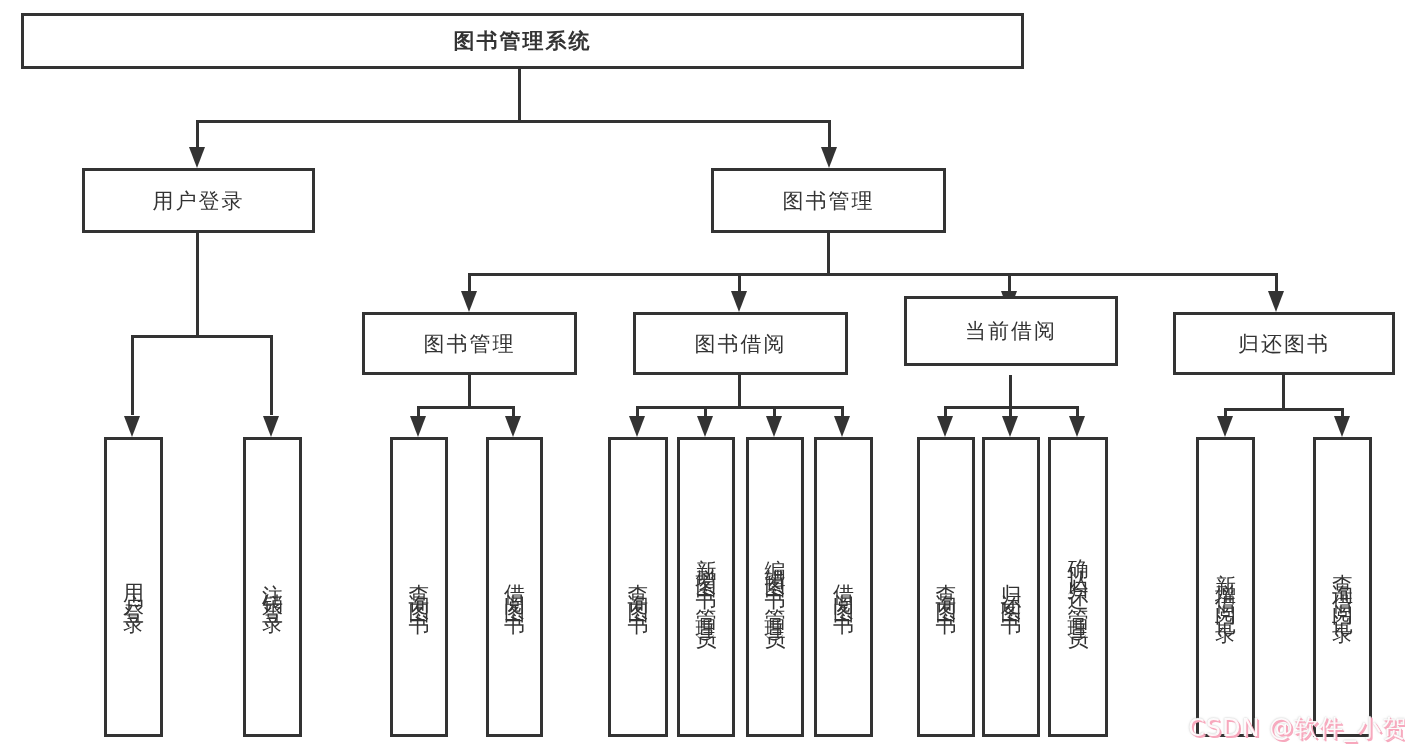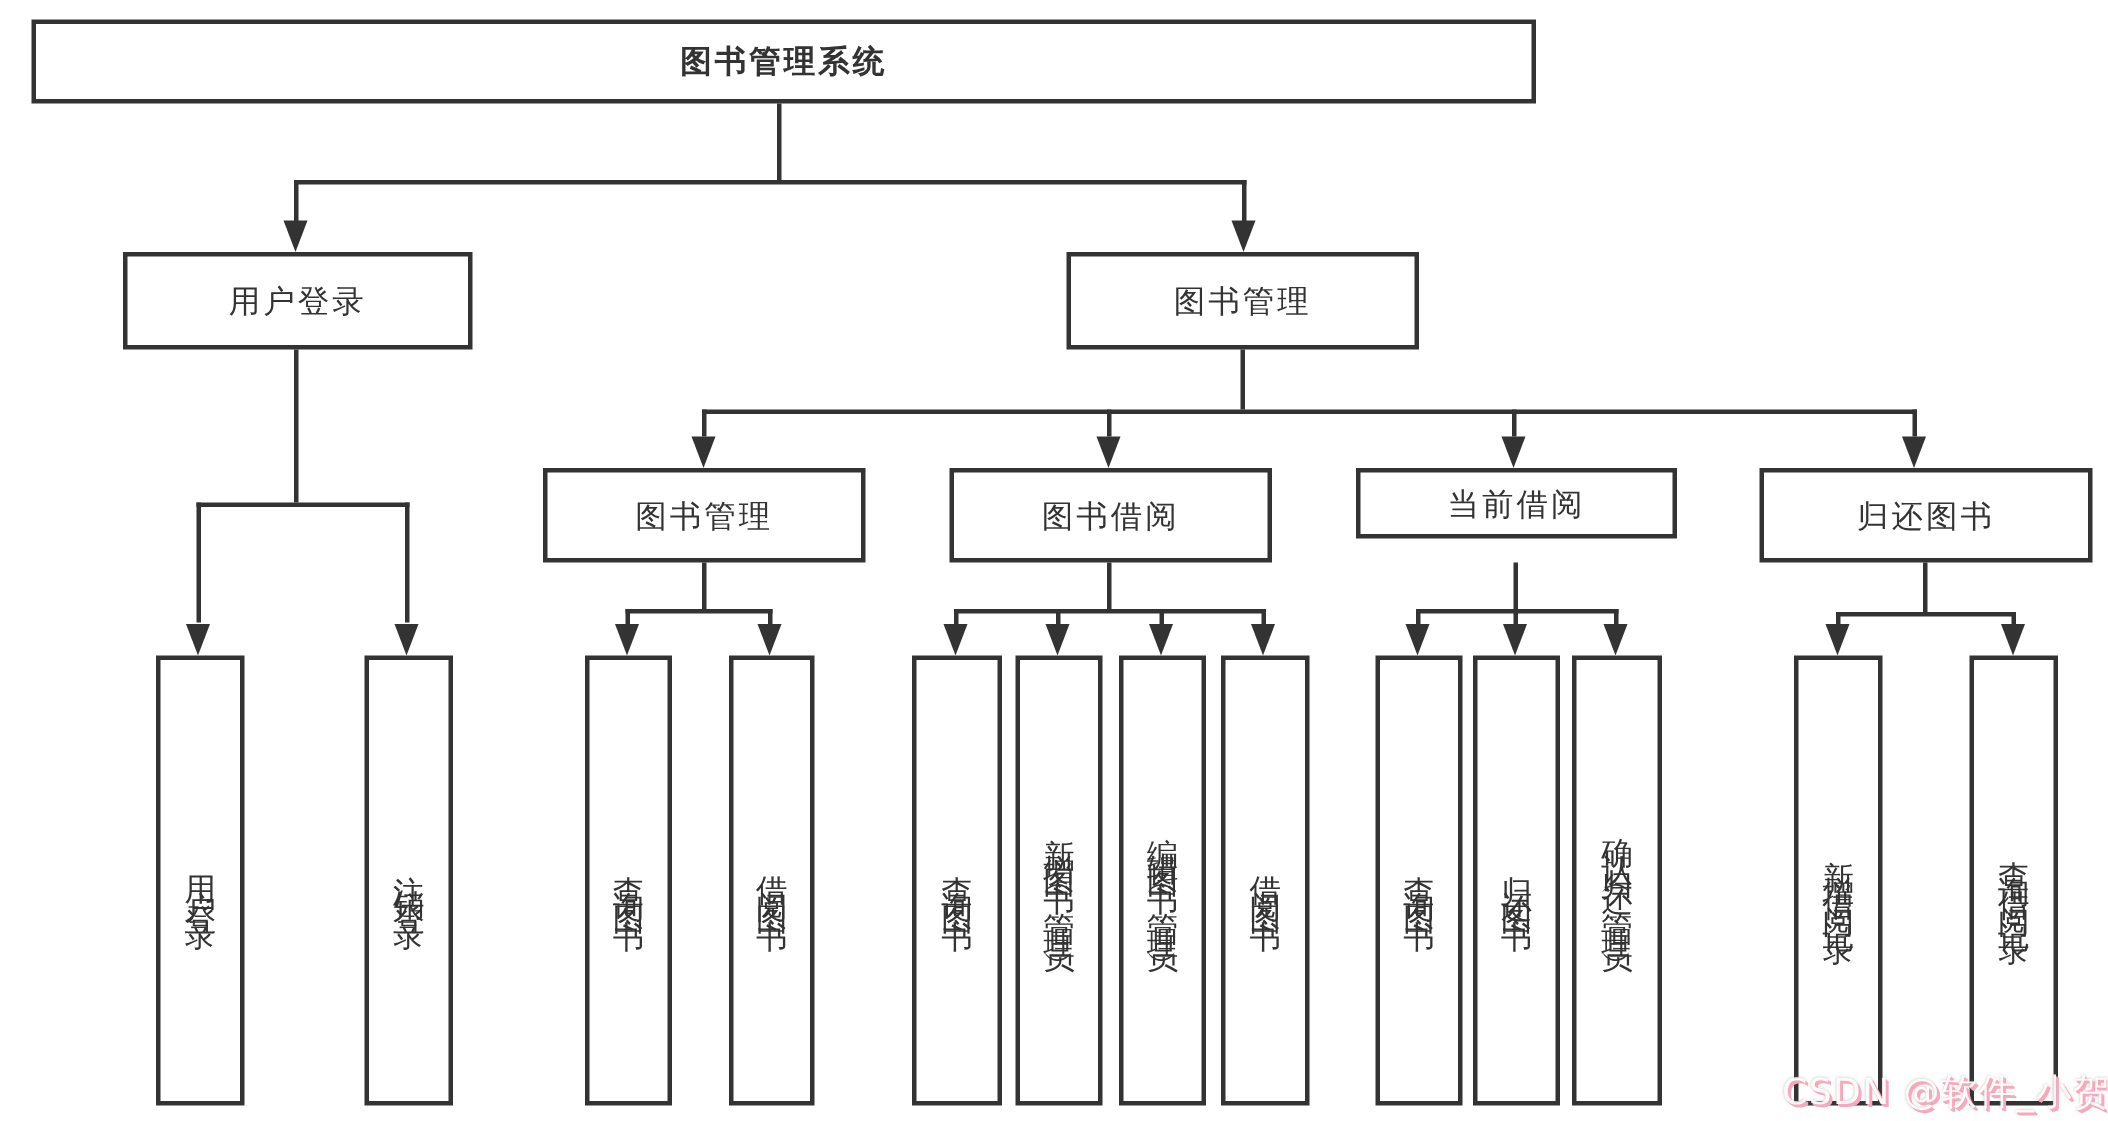--- a/index.html
+++ b/index.html
@@ -64,21 +64,21 @@
   <div class="arr" style="left:461px;top:291px;"></div>
   <div class="vl" style="left:738px;top:273px;height:18px;"></div>
   <div class="arr" style="left:731px;top:291px;"></div>
   <div class="vl" style="left:1008px;top:273px;height:18px;"></div>
   <div class="arr" style="left:1001px;top:291px;"></div>
   <div class="vl" style="left:1275px;top:273px;height:18px;"></div>
   <div class="arr" style="left:1268px;top:291px;"></div>
 
   <div class="box" style="left:362px;top:312px;width:215px;height:63px;">图书管理</div>
   <div class="box" style="left:633px;top:312px;width:215px;height:63px;">图书借阅</div>
-  <div class="box" style="left:904px;top:312px;width:214px;height:47px;">当前借阅</div>
+  <div class="box" style="left:904px;top:296px;width:214px;height:70px;">当前借阅</div>
   <div class="box" style="left:1173px;top:312px;width:222px;height:63px;">归还图书</div>
 
   <div class="vl" style="left:468px;top:375px;height:31px;"></div>
   <div class="hl" style="left:417px;top:406px;width:98px;"></div>
   <div class="vl" style="left:417px;top:406px;height:11px;"></div>
   <div class="arr" style="left:410px;top:416px;"></div>
   <div class="vl" style="left:512px;top:406px;height:11px;"></div>
   <div class="arr" style="left:505px;top:416px;"></div>
 
   <div class="vl" style="left:738px;top:375px;height:31px;"></div>

